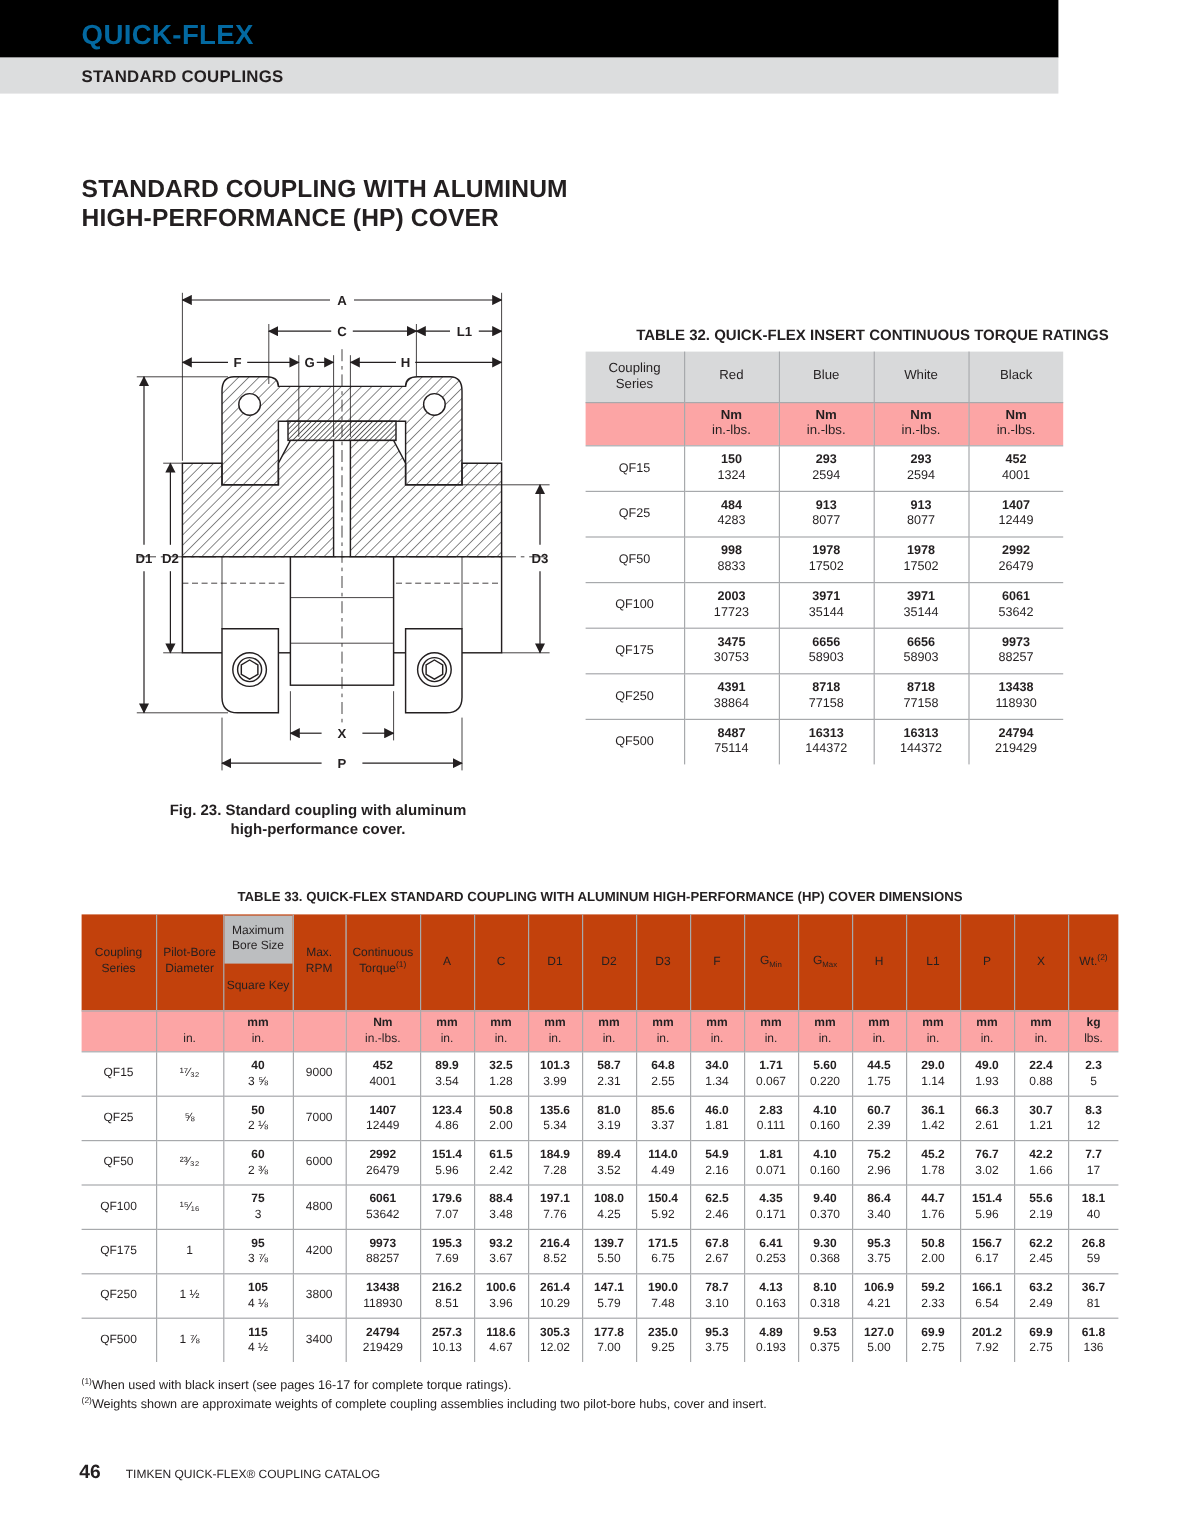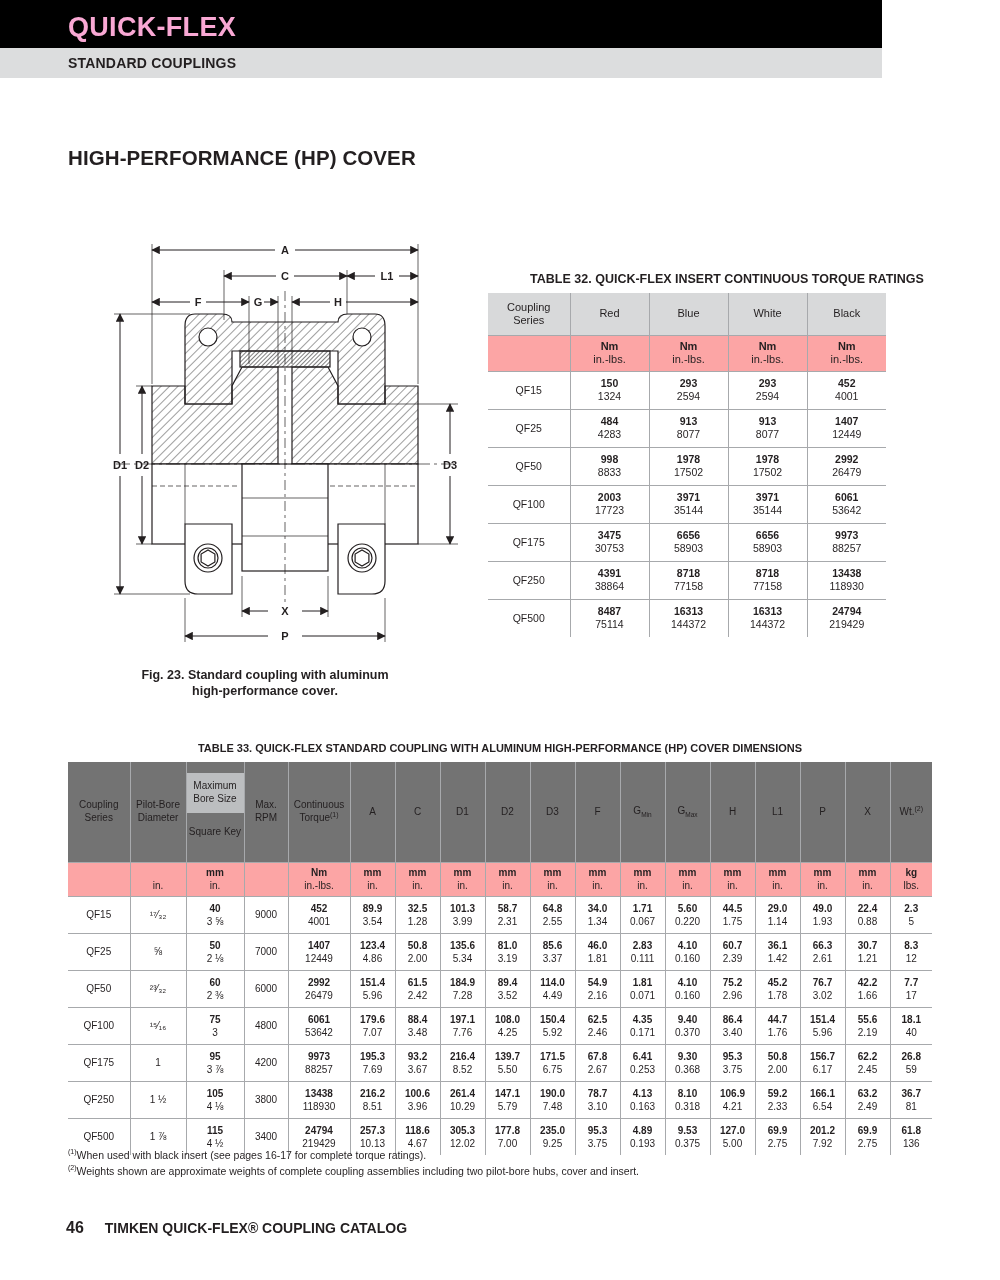--- a/index.html
+++ b/index.html
@@ -3,21 +3,21 @@
 <meta charset="utf-8">
 <style>
   * { margin:0; padding:0; box-sizing:border-box; }
   html,body { background:#fff; }
   body {
     width:1000px; height:1280px; position:relative; overflow:hidden;
     font-family:"Liberation Sans","DejaVu Sans",sans-serif; color:#231f20;
   }
   
   .brand-bar { position:absolute; left:0; top:0; width:882px; height:48px; background:#000; }
-  .brand-bar .brand-text { position:absolute; left:68px; bottom:5px; color:#f9a8d4; font-size:27px; font-weight:bold; letter-spacing:.3px; }
+  .brand-bar .brand-text { position:absolute; left:68px; bottom:5px; color:#0369a1; font-size:23px; font-weight:bold; letter-spacing:.3px; }
   .section-bar { position:absolute; left:0; top:48px; width:882px; height:30px; background:#dcddde; }
   .section-bar .section-text { position:absolute; left:68px; top:7px; font-size:14px; font-weight:bold; letter-spacing:.2px; }
   
   .page-heading { position:absolute; left:68px; top:146px; font-size:20.5px; font-weight:bold; line-height:1.18; letter-spacing:.1px; }
   
   .figure-wrap { position:absolute; left:90px; top:236px; width:390px; height:420px; }
   .figure-caption { position:absolute; left:115px; top:668px; width:300px; text-align:center; font-size:12.5px; font-weight:bold; line-height:1.25; }
   
   table { border-collapse:collapse; table-layout:fixed; border-style:hidden; }
   td,th { border:1px solid #a7a9ac; text-align:center; vertical-align:middle; font-weight:normal; }
@@ -26,50 +26,51 @@
   .mm, .in { line-height:13px; min-height:13px; }
   
   .t32-title { position:absolute; left:488px; top:272px; width:398px; text-align:center; font-size:12.5px; font-weight:bold;margin-left:40px; }
   .t32 { position:absolute; left:488px; top:293px; width:398px; }
   .t32 th { background:#d8d9da; height:42px; font-size:11px; line-height:1.2; padding:2px; }
   .t32 .unit-row td { height:36px; font-size:11px; }
   .t32 tbody td { height:38px; font-size:10.5px; }
   
   .t33-title { position:absolute; left:68px; top:742px; width:864px; text-align:center; font-size:11px; font-weight:bold; }
   .t33 { position:absolute; left:68px; top:762px; width:864px; }
-  .t33 th { background:#737373; height:100px; font-size:10px; line-height:1.25; padding:1px; }
+  .t33 th { background:#c2410c; height:80px; font-size:10px; line-height:1.25; padding:1px; }
   .t33 th .subcell-top { background:#bcbec0; height:40px; display:flex; align-items:center; justify-content:center; }
   .t33 th .subcell-bottom { height:38px; display:flex; align-items:center; justify-content:center; }
   .t33 th.split { padding:0; }
   .t33 .unit-row td { height:34px; font-size:10px; }
   .t33 tbody td { height:37px; font-size:10px; padding:1px; }
   sub { font-size:6.5px; }
   sup { font-size:7px; }
   
   .footnotes { position:absolute; left:68px; top:1147px; font-size:10.5px; line-height:1.5; }
   .page-footer { position:absolute; left:66px; top:1219px; display:flex; align-items:baseline; gap:21px; }
   .page-footer .page-num { font-size:16px; font-weight:bold; }
-  .page-footer .footer-text { font-size:14px; font-weight:bold; }
+  .page-footer .footer-text { font-size:10px; font-weight:normal; }
   
   .outline { fill:#fff; stroke:#231f20; stroke-width:1.2; }
   .dim { stroke:#231f20; stroke-width:1; fill:none; }
   .ext { stroke:#231f20; stroke-width:.7; fill:none; }
   .dimlabel { font-family:"Liberation Sans","DejaVu Sans",sans-serif; font-size:11px; font-weight:bold; fill:#231f20; }
 </style>
 </head>
 <body>
 
 <div class="brand-bar">
   <span class="brand-text">QUICK-FLEX</span>
 </div>
 <div class="section-bar">
   <span class="section-text">STANDARD COUPLINGS</span>
 </div>
 
 <div class="page-heading">
+  <div>STANDARD COUPLING WITH ALUMINUM</div>
   <div>HIGH-PERFORMANCE (HP) COVER</div>
 </div>
 
 <div class="figure-wrap">
 <svg viewBox="0 0 390 420" width="390" height="420">
   <defs>
     <pattern id="hatch" width="6" height="6" patternUnits="userSpaceOnUse" patternTransform="rotate(45)">
       <line x1="0" y1="0" x2="0" y2="6" stroke="#4d4d4d" stroke-width="1.1"></line>
     </pattern>
     <pattern id="hatchD" width="3" height="3" patternUnits="userSpaceOnUse" patternTransform="rotate(45)">

